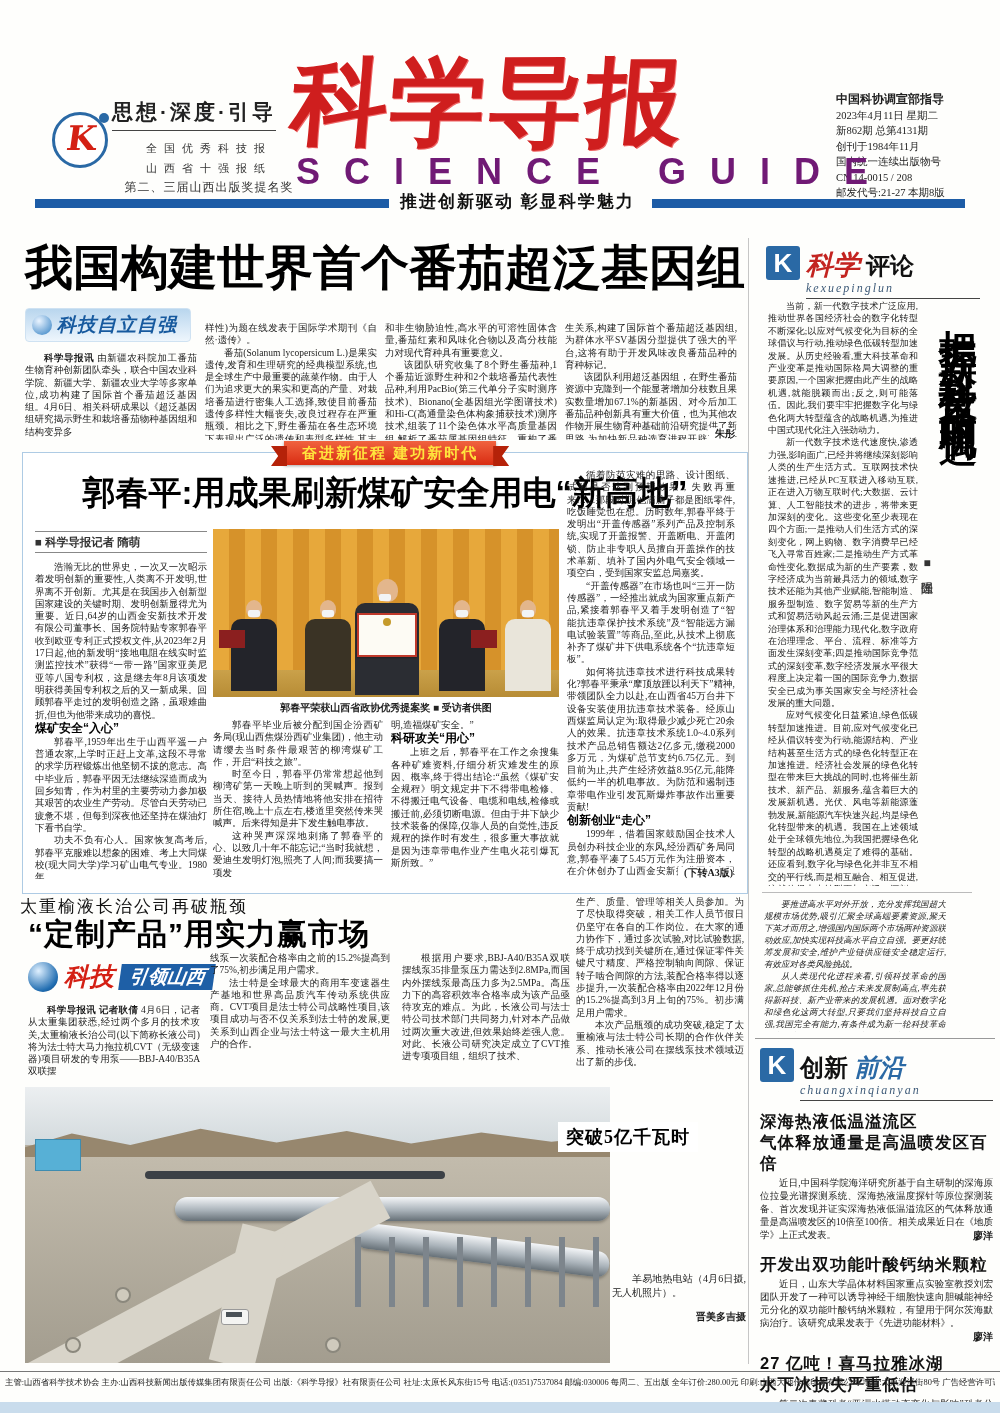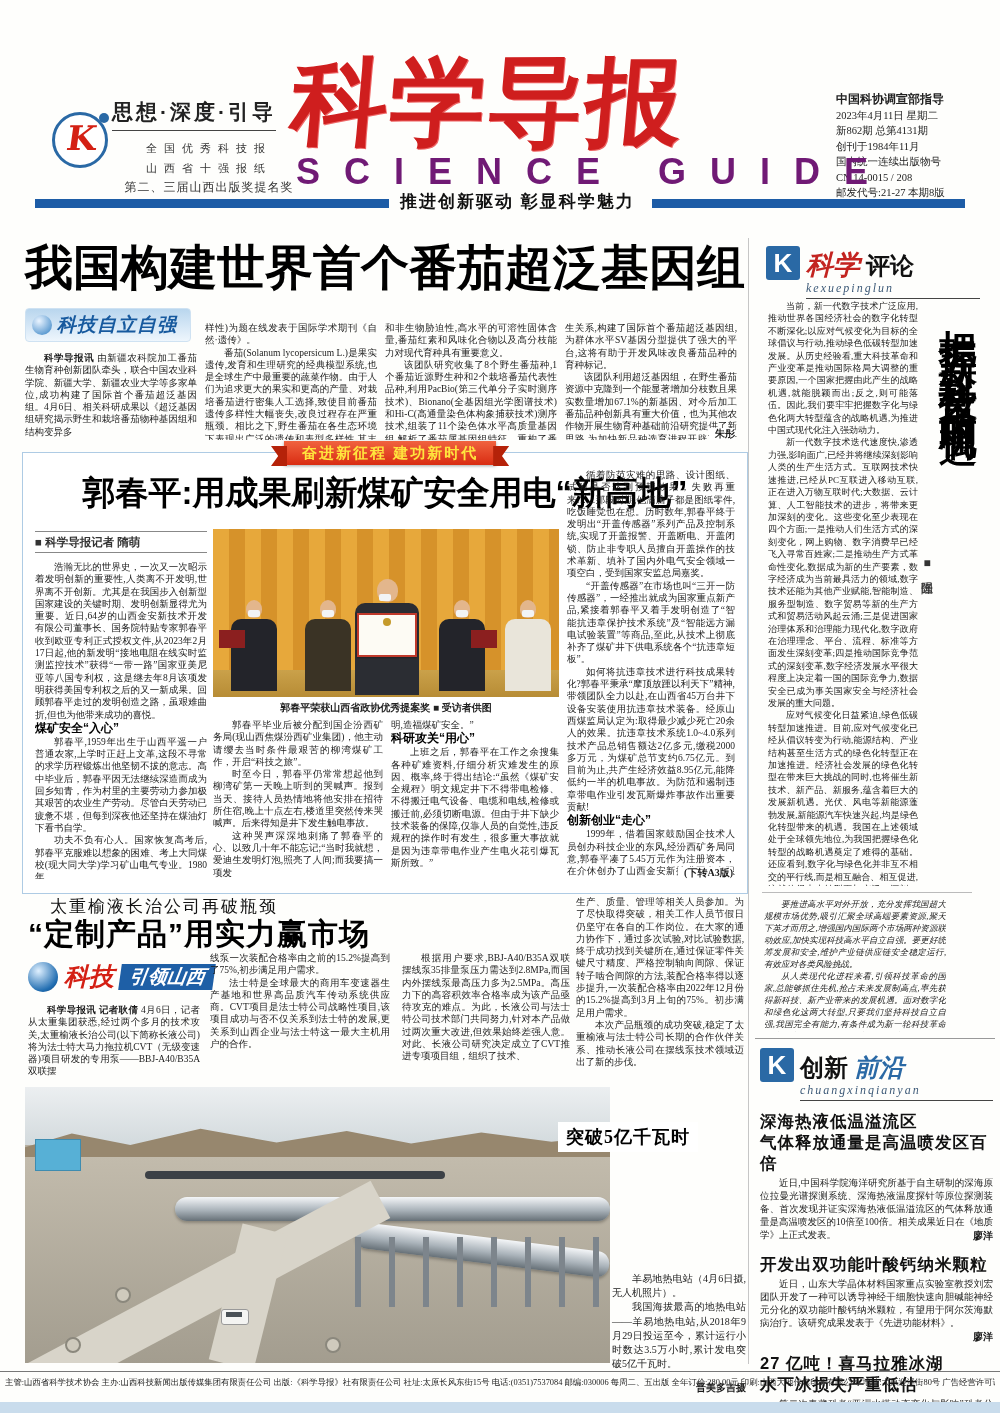--- a/index.html
+++ b/index.html
@@ -226,21 +226,21 @@
 
 </div>
 <div class="abs vby" style="left:920px;top:556px;">■ 隆国强</div>
 <div class="abs vtitle" style="left:934px;top:300px;height:588px;">把握新一轮科技革命的机遇</div>
 <div class="abs rule-h" style="left:762px;top:892px;width:210px;background:#bbb;"></div>
 <div class="abs essay-wide" style="left:764px;top:898px;width:182px;height:134px;">
   <p>要推进高水平对外开放，充分发挥我国超大规模市场优势,吸引汇聚全球高端要素资源,聚天下英才而用之,增强国内国际两个市场两种资源联动效应,加快实现科技高水平自立自强。要更好统筹发展和安全,维护产业链供应链安全稳定运行,有效应对各类风险挑战。</p>
   <p>从人类现代化进程来看,引领科技革命的国家,总能够抓住先机,抢占未来发展制高点,率先获得新科技、新产业带来的发展机遇。面对数字化和绿色化这两大转型,只要我们坚持科技自立自强,我国完全有能力,有条件成为新一轮科技革命和产业变革的引领者,打开新的发展空间。</p>
 </div>
 
-<div class="abs kicker" style="left:50px;top:896px;">太重榆液长治公司再破瓶颈</div>
+<div class="abs kicker" style="left:20px;top:896px;">太重榆液长治公司再破瓶颈</div>
 <div class="abs h-pump" style="left:28px;top:916px;">“定制产品”用实力赢市场</div>
 <div class="abs badge-pump" style="left:28px;top:962px;">
   <span class="globe2"></span>
   <span class="t1">科技</span>
   <span class="t2">引领山西</span>
 </div>
 <div class="abs bt" style="left:28px;top:1004px;width:172px;height:78px;">
   <p class="para"><b>科学导报讯 记者耿倩</b><span> 4月6日，记者从太重集团获悉,经过两个多月的技术攻关,太重榆液长治公司(以下简称长液公司)将为法士特大马力拖拉机CVT（无级变速器)项目研发的专用泵——BBJ-A40/B35A双联摆</span></p>
 </div>
 <div class="abs bt" style="left:210px;top:952px;width:180px;height:130px;">
@@ -267,21 +267,20 @@
   <div class="road" style="left:-40px;top:190px;width:420px;height:42px;"></div>
   <div class="road2" style="left:200px;top:140px;width:46px;height:140px;transform:rotate(14deg);"></div>
   <div class="car" style="left:196px;top:222px;"></div>
   <div class="well" style="left:90px;top:200px;"></div>
   <div class="well" style="left:40px;top:250px;"></div>
   <div class="well" style="left:300px;top:250px;"></div>
 </div>
 <div class="abs overlay-title" style="left:558px;top:1122px;font-family:Liberation Serif, serif;">突破5亿千瓦时</div>
 <div class="abs geo-cap" style="left:612px;top:1272px;width:134px;">
   <p>羊易地热电站（4月6日摄,无人机照片）。</p>
-  <p>我国海拔最高的地热电站——羊易地热电站,从2018年9月29日投运至今，累计运行小时数达3.5万小时,累计发电突破5亿千瓦时。</p>
   <div class="photographer">晋美多吉摄</div>
 </div>
 
 <div class="abs rule-h" style="left:755px;top:1038px;width:240px;"></div>
 <div class="abs" style="left:760px;top:1048px;width:233px;">
   <div class="cbadge">
     <span class="kbox">K</span>
     <span class="cn-blk">创新</span>
     <span class="cn-blu">前沿</span>
   </div>

